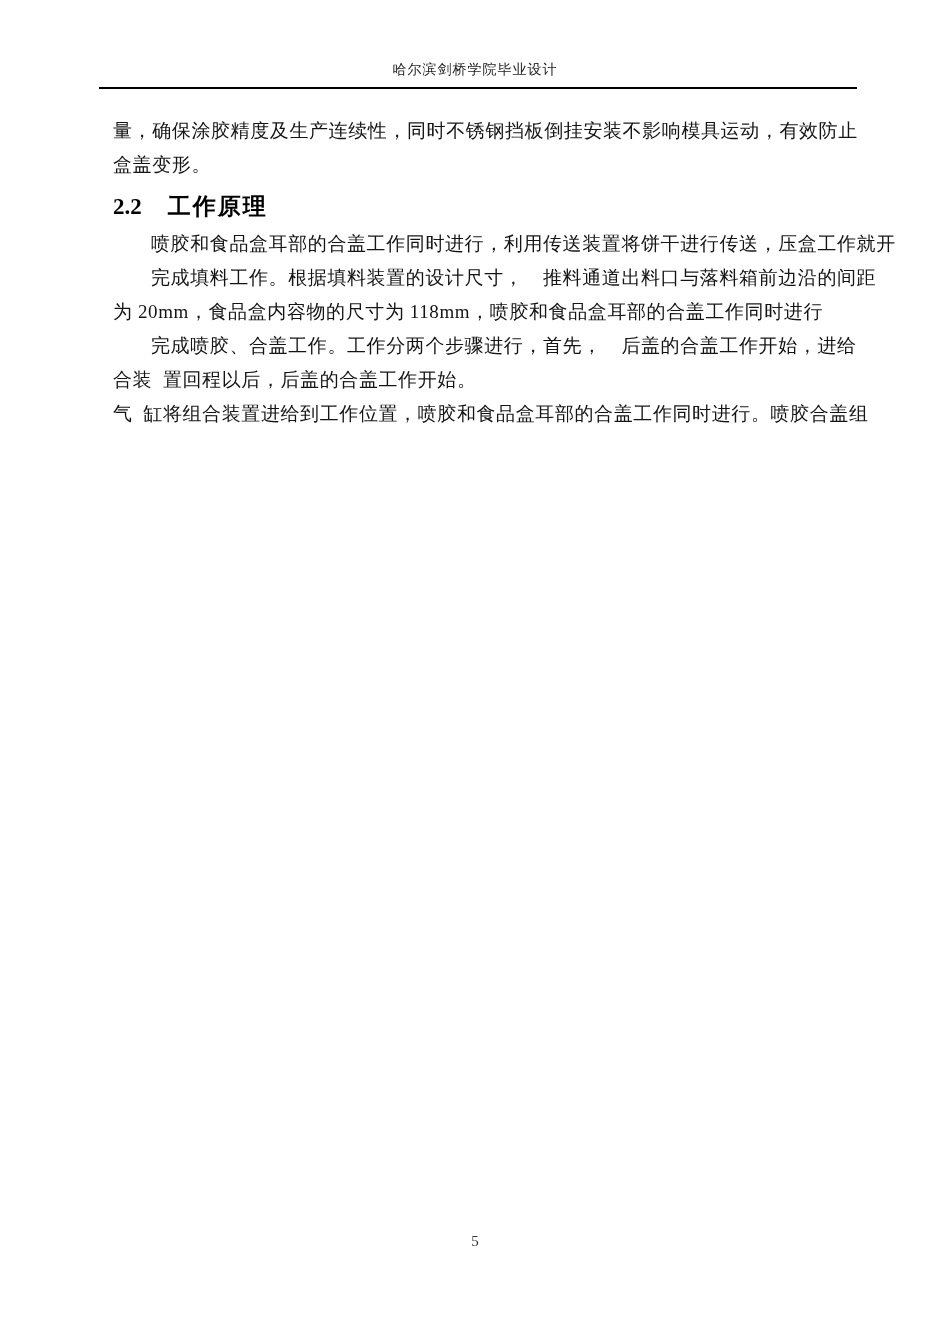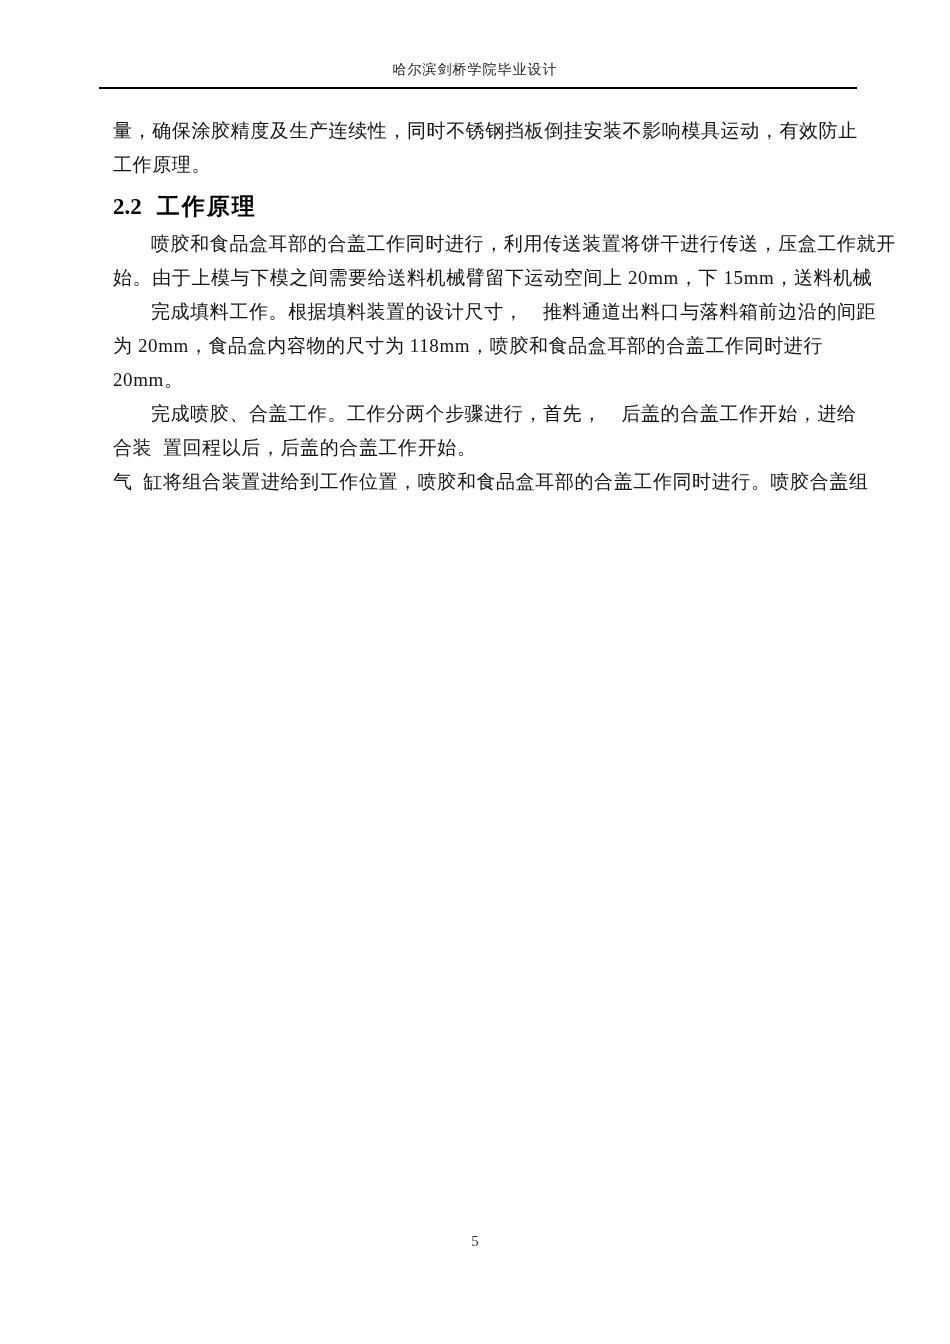--- a/index.html
+++ b/index.html
@@ -51,21 +51,21 @@
   }
   .section-heading {
     font-size: 23px;
     font-weight: bold;
     line-height: 40px;
     height: 40px;
     margin-top: 5px;
     color: #000000;
   }
   .section-heading .heading-number {
-    margin-right: 15px;
+    margin-right: 26px;
     letter-spacing: 0;
   }
   .section-heading .heading-title {
     letter-spacing: 2px;
     font-family: Liberation Serif, serif;
   }
   .page-footer {
     position: absolute;
     top: 1233px;
     left: 0;
@@ -78,32 +78,30 @@
 </head>
 <body>
 
 <div class="page-header-title">哈尔滨剑桥学院毕业设计</div>
 
 <div class="header-rule"></div>
 
 <div class="content">
 
   <div class="line">量，确保涂胶精度及生产连续性，同时不锈钢挡板倒挂安装不影响模具运动，有效防止</div>
-  <div class="line">工作原理。</div>
+  <div class="line">盒盖变形。</div>
 
   <div class="section-heading">
     <span class="heading-number">2.2</span><span class="heading-title">工作原理</span>
   </div>
 
   <div class="line indent">喷胶和食品盒耳部的合盖工作同时进行，利用传送装置将饼干进行传送，压盒工作就开</div>
-  <div class="line">始。由于上模与下模之间需要给送料机械臂留下运动空间上 20mm，下 15mm，送料机械</div>
 
   <div class="line indent">完成填料工作。根据填料装置的设计尺寸，　推料通道出料口与落料箱前边沿的间距</div>
   <div class="line">为 20mm，食品盒内容物的尺寸为 118mm，喷胶和食品盒耳部的合盖工作同时进行</div>
-  <div class="line">20mm。</div>
 
   <div class="line indent">完成喷胶、合盖工作。工作分两个步骤进行，首先，　后盖的合盖工作开始，进给</div>
   <div class="line">合装  置回程以后，后盖的合盖工作开始。</div>
   <div class="line">气  缸将组合装置进给到工作位置，喷胶和食品盒耳部的合盖工作同时进行。喷胶合盖组</div>
 
 </div>
 
 <div class="page-footer">5</div>
 
 </body></html>

